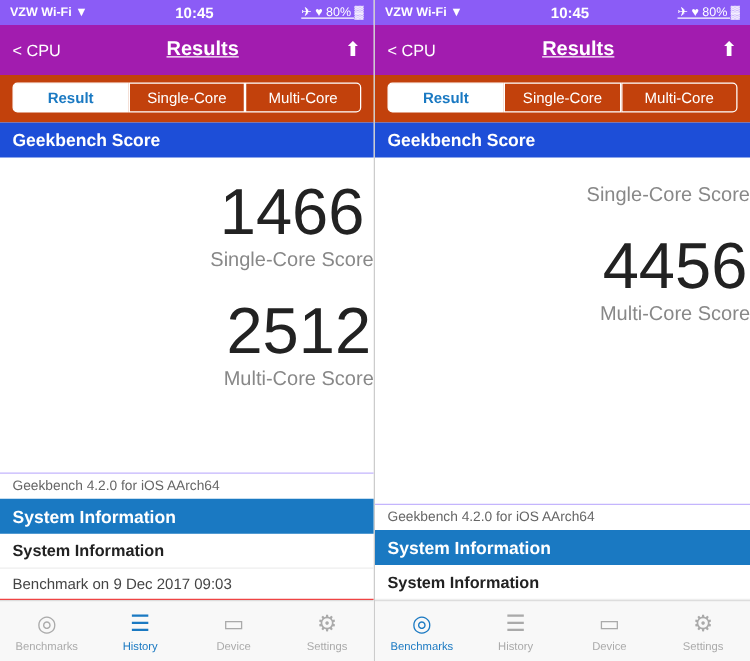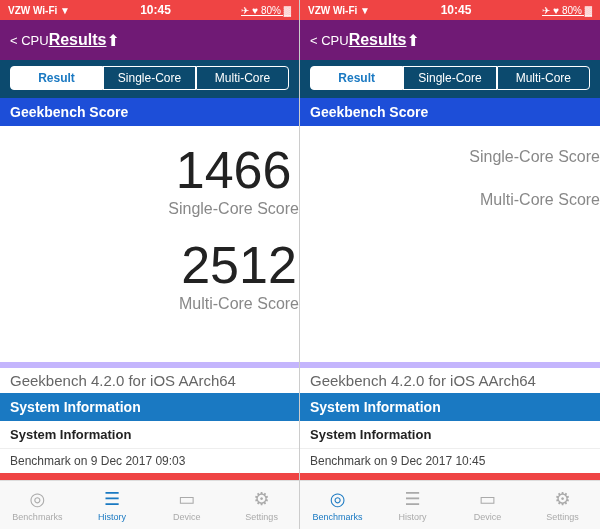--- a/index.html
+++ b/index.html
@@ -15,38 +15,39 @@
       width: 300px;
       height: 529px;
       display: flex;
       flex-direction: column;
       border-right: 1px solid #ccc;
       background: #fff;
       overflow: hidden;
     }
     
     .status-bar {
-      background: #ef4444;
+      background: #8b5cf6;
       color: white;
       font-size: 11px;
       display: flex;
       justify-content: space-between;
       align-items: center;
       padding: 3px 8px;
       height: 20px;
     }
     .status-bar .left { font-size: 10px; font-weight: 600; }
     .status-bar .center { font-weight: 600; font-size: 12px; }
     .status-bar .right { font-size: 10px; display: flex; align-items: center; gap: 2px; text-decoration: underline; }
 
     
     .nav-bar {
-      background: #701a75;
+      background: #a21caf;
       display: flex;
       align-items: center;
+      justify-content: space-between;
       padding: 6px 10px;
       height: 40px;
     }
     .nav-back {
       color: white;
       font-size: 13px;
       display: flex;
       align-items: center;
       gap: 2px;
     }
@@ -56,21 +57,21 @@
       font-weight: 600;
       text-decoration: underline;
     }
     .nav-share {
       color: white;
       font-size: 16px;
     }
 
     
     .seg-control {
-      background: #0c4a6e;
+      background: #c2410c;
       padding: 6px 10px 8px;
       display: flex;
       gap: 0;
     }
     .seg-btn {
       flex: 1;
       text-align: center;
       padding: 4px 0;
       font-size: 12px;
       border: 1px solid white;
@@ -104,24 +105,24 @@
       line-height: 1;
     }
     .score-label {
       font-size: 16px;
       color: #888;
       margin-top: 4px;
     }
 
     
     .geekbench-info {
-      font-size: 15px;
+      font-size: 11px;
       color: #666;
       padding: 4px 10px;
-      border-top: 6px solid #c4b5fd;
+      border-top: 1px solid #c4b5fd;
     }
 
     
     .sys-info-header {
       background: #1a79c2;
       color: white;
       font-size: 14px;
       font-weight: 600;
       padding: 6px 10px;
     }
@@ -129,21 +130,21 @@
       padding: 6px 10px;
       font-size: 13px;
       font-weight: 700;
       color: #222;
       border-bottom: 1px solid #eee;
     }
     .benchmark-row {
       padding: 5px 10px;
       font-size: 12px;
       color: #444;
-      border-bottom: 7px solid #ef4444;
+      border-bottom: 1px solid #ef4444;
     }
 
     
     .tab-bar {
       background: #f8f8f8;
       border-top: 1px solid #ddd;
       display: flex;
       height: 49px;
     }
     .tab-item {
@@ -265,31 +266,31 @@
   </div>
 
   <div class="section-header">Geekbench Score</div>
 
   <div class="scores-container">
     <div class="score-block">
       <div class="score-label">Single-Core Score</div>
     </div>
     <div class="divider-line"></div>
     <div class="score-block">
+      <div class="score-number">4456</div>
       <div class="score-label">Multi-Core Score</div>
     </div>
   </div>
 
   <div class="geekbench-info">Geekbench 4.2.0 for iOS AArch64</div>
 
   <div class="sys-info-header">System Information</div>
 
   <div class="sys-info-row">System Information</div>
 
-  <div class="benchmark-row">Benchmark on 9 Dec 2017 10:45</div>
 
   <div class="tab-bar">
     <div class="tab-item">
       <span class="tab-icon active">◎</span>
       <span class="tab-label active">Benchmarks</span>
     </div>
     <div class="tab-item">
       <span class="tab-icon">☰</span>
       <span class="tab-label">History</span>
     </div>

